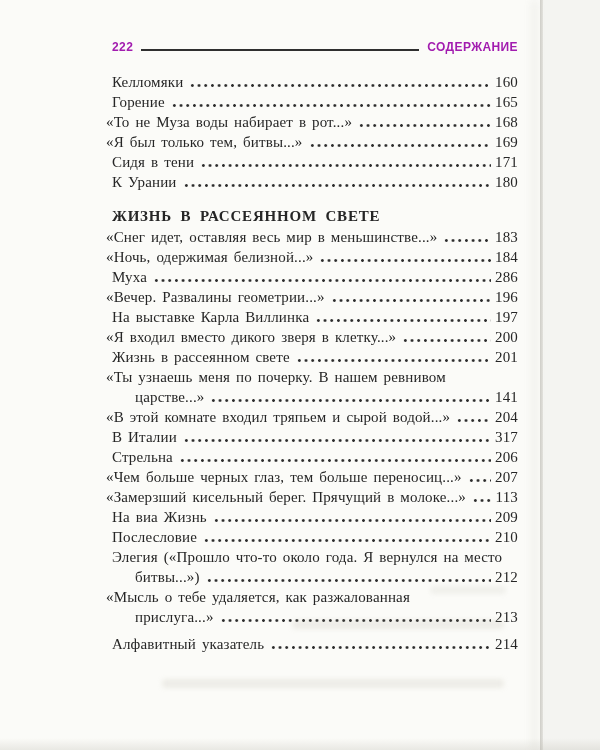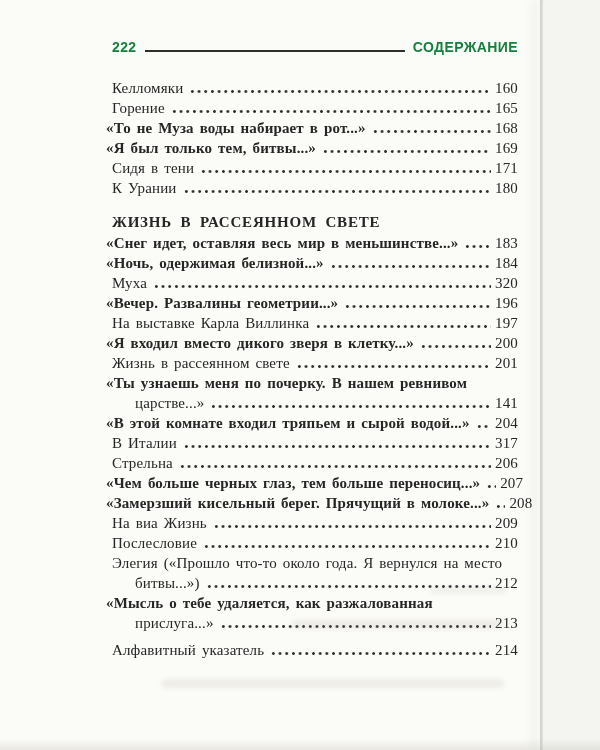--- a/index.html
+++ b/index.html
@@ -42,37 +42,37 @@
 
   
   .content{
     position:absolute;left:112px;top:39px;width:406px;
   }
 
   
   .running-head{
     display:flex;align-items:baseline;
     font-family:"Liberation Sans","DejaVu Sans",sans-serif;
-    font-weight:bold;color:#15803d;
-    font-size:14px;line-height:16px;letter-spacing:0.4px;
+    font-weight:bold;color:#a21caf;
+    font-size:12px;line-height:16px;letter-spacing:0.4px;
   }
   .running-head .rule{
     flex:1;height:2px;background:#2f2f2f;margin:0 8px;
   }
 
   
-  .toc{margin-top:23px;}
+  .toc{margin-top:17px;}
   .entry-row{
     display:flex;align-items:baseline;
     line-height:20px;font-size:15px;
     word-spacing:2px;letter-spacing:0.15px;
     white-space:nowrap;
   }
   .entry-row.cont{padding-left:23px;}
-  .entry-title.hang{margin-left:-6px;font-weight:bold;}
+  .entry-title.hang{margin-left:-6px;}
   .leader{
     flex:1;min-width:10px;height:2.6px;
     margin:0 4px 0 6px;
     background-image:radial-gradient(circle,#2d2d2d 1.05px,rgba(0,0,0,0) 1.5px);
     background-size:6.7px 2.6px;
     background-repeat:repeat-x;
   }
   .pagenum{flex:0 0 auto;}
 
   .section{margin:0;}
@@ -155,21 +155,21 @@
             <div class="entry-row">
     <span class="entry-title hang">«Ночь, одержимая белизной...»</span>
   <span class="leader"></span>
               <span class="pagenum">184</span>
             </div>
           </div>
           <div class="entry">
             <div class="entry-row">
     <span class="entry-title">Муха</span>
   <span class="leader"></span>
-              <span class="pagenum">320</span>
+              <span class="pagenum">286</span>
             </div>
           </div>
           <div class="entry">
             <div class="entry-row">
     <span class="entry-title hang">«Вечер. Развалины геометрии...»</span>
   <span class="leader"></span>
               <span class="pagenum">196</span>
             </div>
           </div>
           <div class="entry">
@@ -228,21 +228,21 @@
             <div class="entry-row">
     <span class="entry-title hang">«Чем больше черных глаз, тем больше переносиц...»</span>
   <span class="leader"></span>
               <span class="pagenum">207</span>
             </div>
           </div>
           <div class="entry">
             <div class="entry-row">
     <span class="entry-title hang">«Замерзший кисельный берег. Прячущий в молоке...»</span>
   <span class="leader"></span>
-              <span class="pagenum">208</span>
+              <span class="pagenum">113</span>
             </div>
           </div>
           <div class="entry">
             <div class="entry-row">
     <span class="entry-title">На виа Жизнь</span>
   <span class="leader"></span>
               <span class="pagenum">209</span>
             </div>
           </div>
           <div class="entry">

